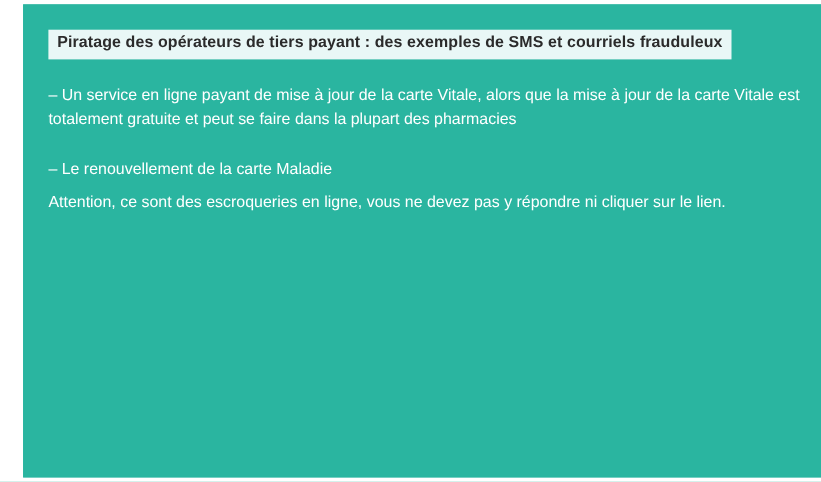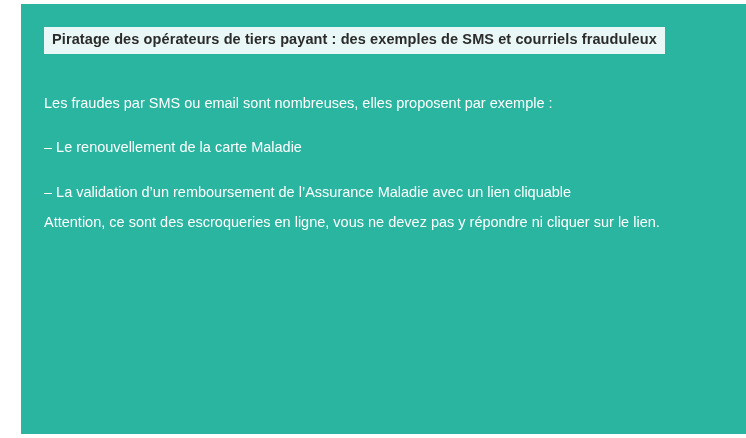--- a/index.html
+++ b/index.html
@@ -55,24 +55,23 @@
 </head>
 <body>
 
 <div class="panel">
   <div class="content">
 
     <div class="title-row">
       <span class="title">Piratage des opérateurs de tiers payant : des exemples de SMS et courriels frauduleux</span>
     </div>
 
-    <p class="body-text p1">Les fraudes par SMS ou email sont nombreuses, elles proposent par exemple :</p>
 
+    <p class="body-text p2">– Un service en ligne payant de mise à jour de la carte Vitale, alors que la mise à jour de la carte Vitale est totalement gratuite et peut se faire dans la plupart des pharmacies</p>
 
     <p class="body-text p3">– Le renouvellement de la carte Maladie</p>
 
-    <p class="body-text p4">– La validation d’un remboursement de l’Assurance Maladie avec un lien cliquable</p>
 
 
     <p class="body-text p6">Attention, ce sont des escroqueries en ligne, vous ne devez pas y répondre ni cliquer sur le lien.</p>
 
   </div>
 </div>
 
 </body></html>

